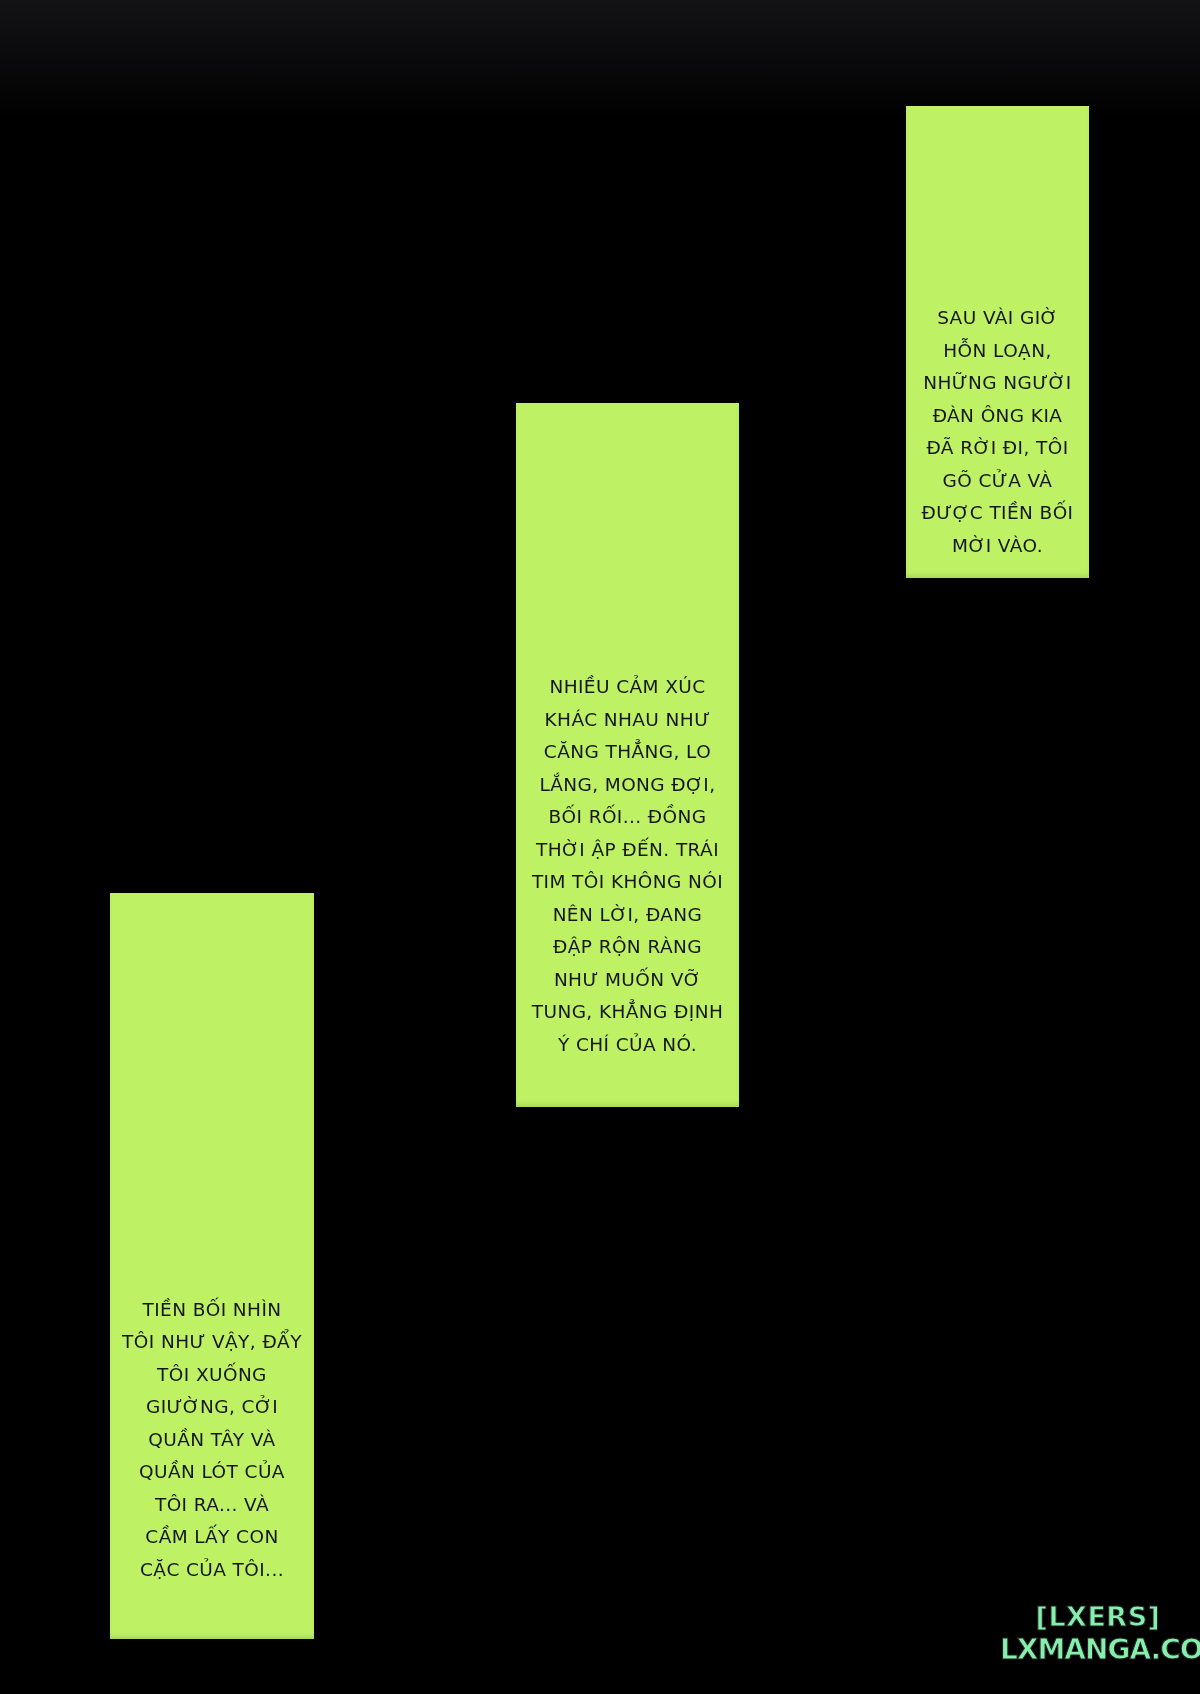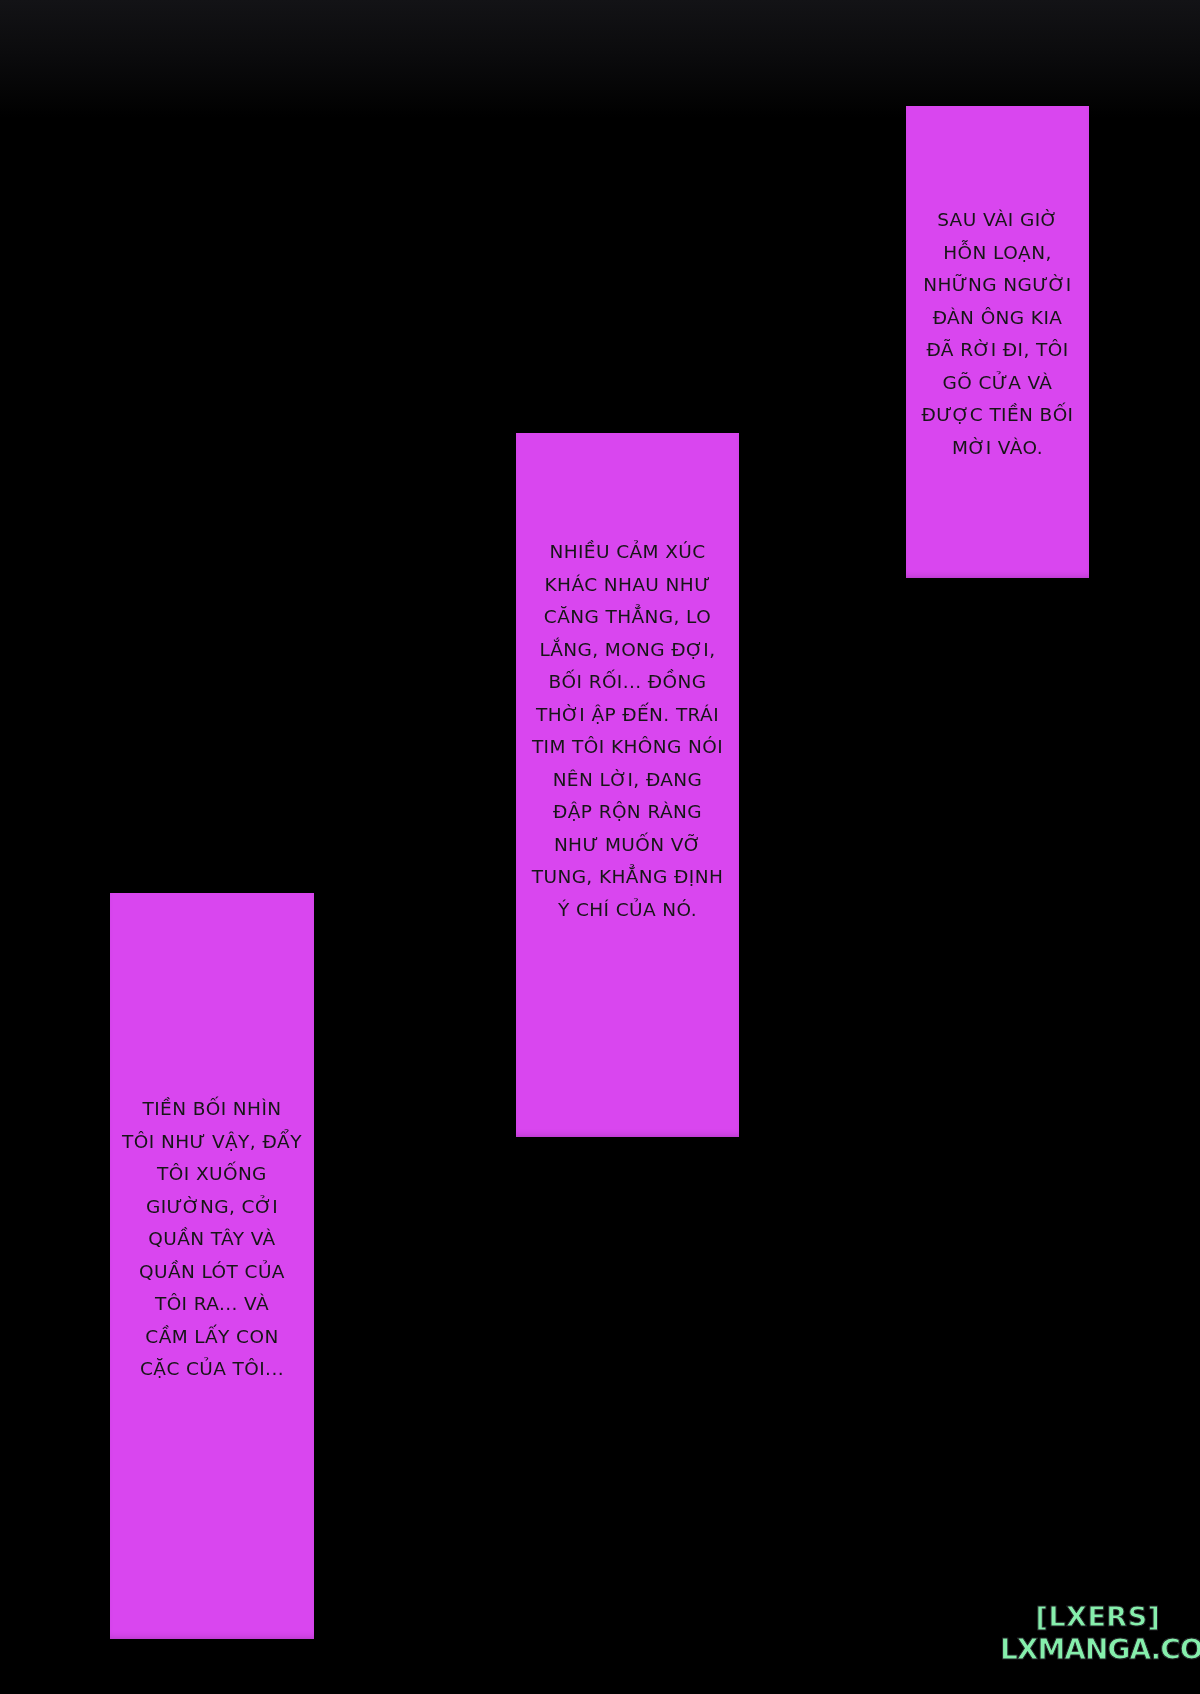--- a/index.html
+++ b/index.html
@@ -17,38 +17,38 @@
     position: absolute;
     left: 0; top: 0;
     width: 100%; height: 118px;
     background: linear-gradient(180deg, #131316 0%, #0b0b0d 45%, #000000 100%);
     pointer-events: none;
   }
 
   
   .panel {
     position: absolute;
-    background: #d946ef;
+    background: #bef264;
     box-sizing: border-box;
     display: flex;
-    align-items: center;
+    align-items: flex-end;
     justify-content: center;
     box-shadow: inset 0 -5px 9px -6px rgba(0,0,0,0.28);
   }
   .panel-text {
     font-size: 18.5px;
     line-height: 32.5px;
     letter-spacing: 0.4px;
     color: #161616;
     text-align: center;
     white-space: pre;
     font-weight: 500;
   }
   .panel-top-right   { left: 906px; top: 106px;  width: 183px; height: 472px; padding-bottom: 16px; }
-  .panel-middle      { left: 516px; top: 403px;  width: 223px; height: 704px; padding-bottom: 108px; margin-top: 30px; }
+  .panel-middle      { left: 516px; top: 403px;  width: 223px; height: 704px; padding-bottom: 46px; }
   .panel-bottom-left { left: 110px; top: 893px;  width: 204px; height: 746px; padding-bottom: 53px; }
 
   
   .watermark {
     position: absolute;
     left: 1000px;
     top: 1603px;
     width: 196px;
     text-align: center;
     font-weight: bold;

